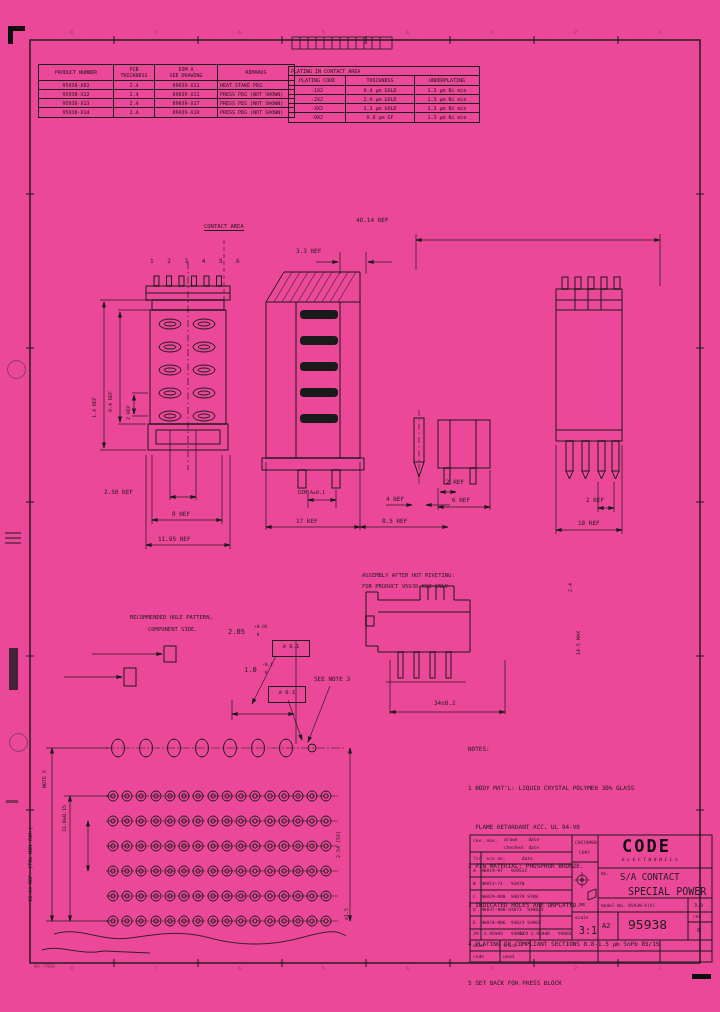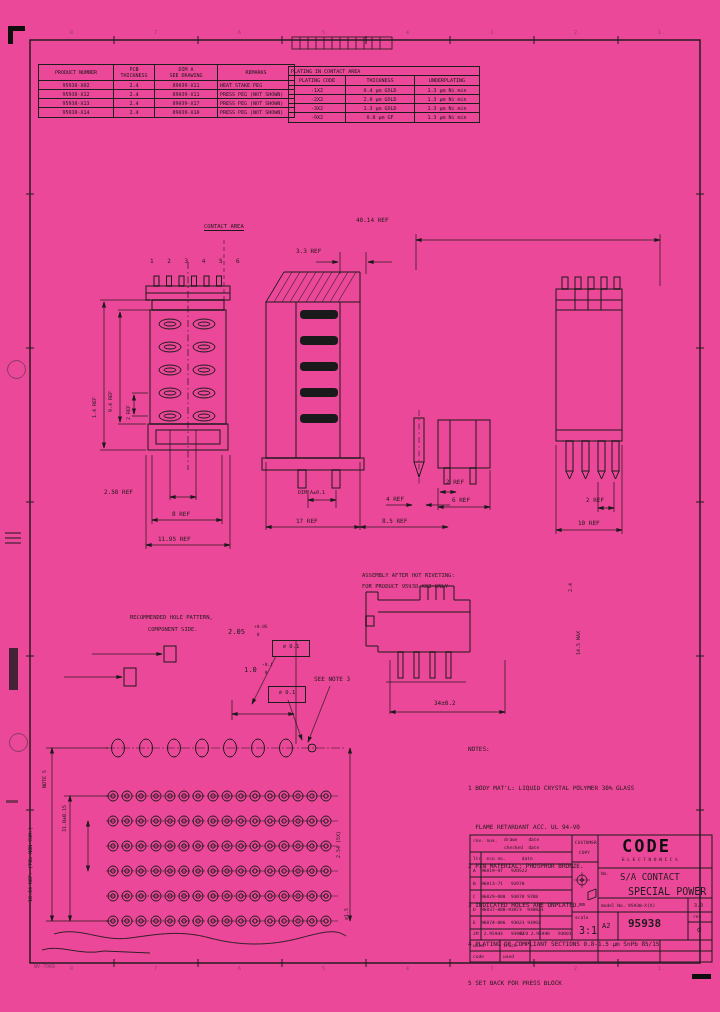--- a/index.html
+++ b/index.html
@@ -1,21 +1,21 @@
 <!DOCTYPE html>
 <html><head>
 <meta charset="utf-8">
 <style>
   html,body{margin:0;padding:0;background:#3d3d3d;}
   .page{position:relative;width:720px;height:1012px;background:#ec4899;overflow:hidden;
         font-family:"DejaVu Sans Mono",monospace;}
   svg{position:absolute;left:0;top:0;pointer-events:none;}
   .t{position:absolute;color:#1c1c1c;font:6px/1.15 "DejaVu Sans Mono",monospace;white-space:pre;}
   .s45{font-size:4.5px}.s5{font-size:5px}.s55{font-size:5.5px}.s65{font-size:10px}
-  .s7{font-size:7px}.s9{font-size:9px}.s13{font-size:11px;font-weight:bold}
+  .s7{font-size:7px}.s9{font-size:9px}.s13{font-size:13px;font-weight:normal}
   .v{transform:rotate(-90deg);transform-origin:0 0;}
   .ul{border-bottom:1px solid #1c1c1c;padding-bottom:1px;}
   .zone{position:absolute;color:#242424;opacity:.45;font:5px/1 "DejaVu Sans Mono",monospace;}
   table.dt{position:absolute;border-collapse:collapse;color:#171717;background:transparent;}
   table.dt th,table.dt td{border:1.2px solid #1d1d1d;font:5px/1.25 "DejaVu Sans Mono",monospace;
         padding:1px 2px;text-align:center;font-weight:normal;}
   table.dt td.l{text-align:left;}
   .box{position:absolute;border:1px solid #1d1d1d;color:#1b1b1b;
         font:5.5px/1 "DejaVu Sans Mono",monospace;text-align:center;}
   .notes{position:absolute;left:468px;top:716px;width:246px;color:#1b1b1b;

